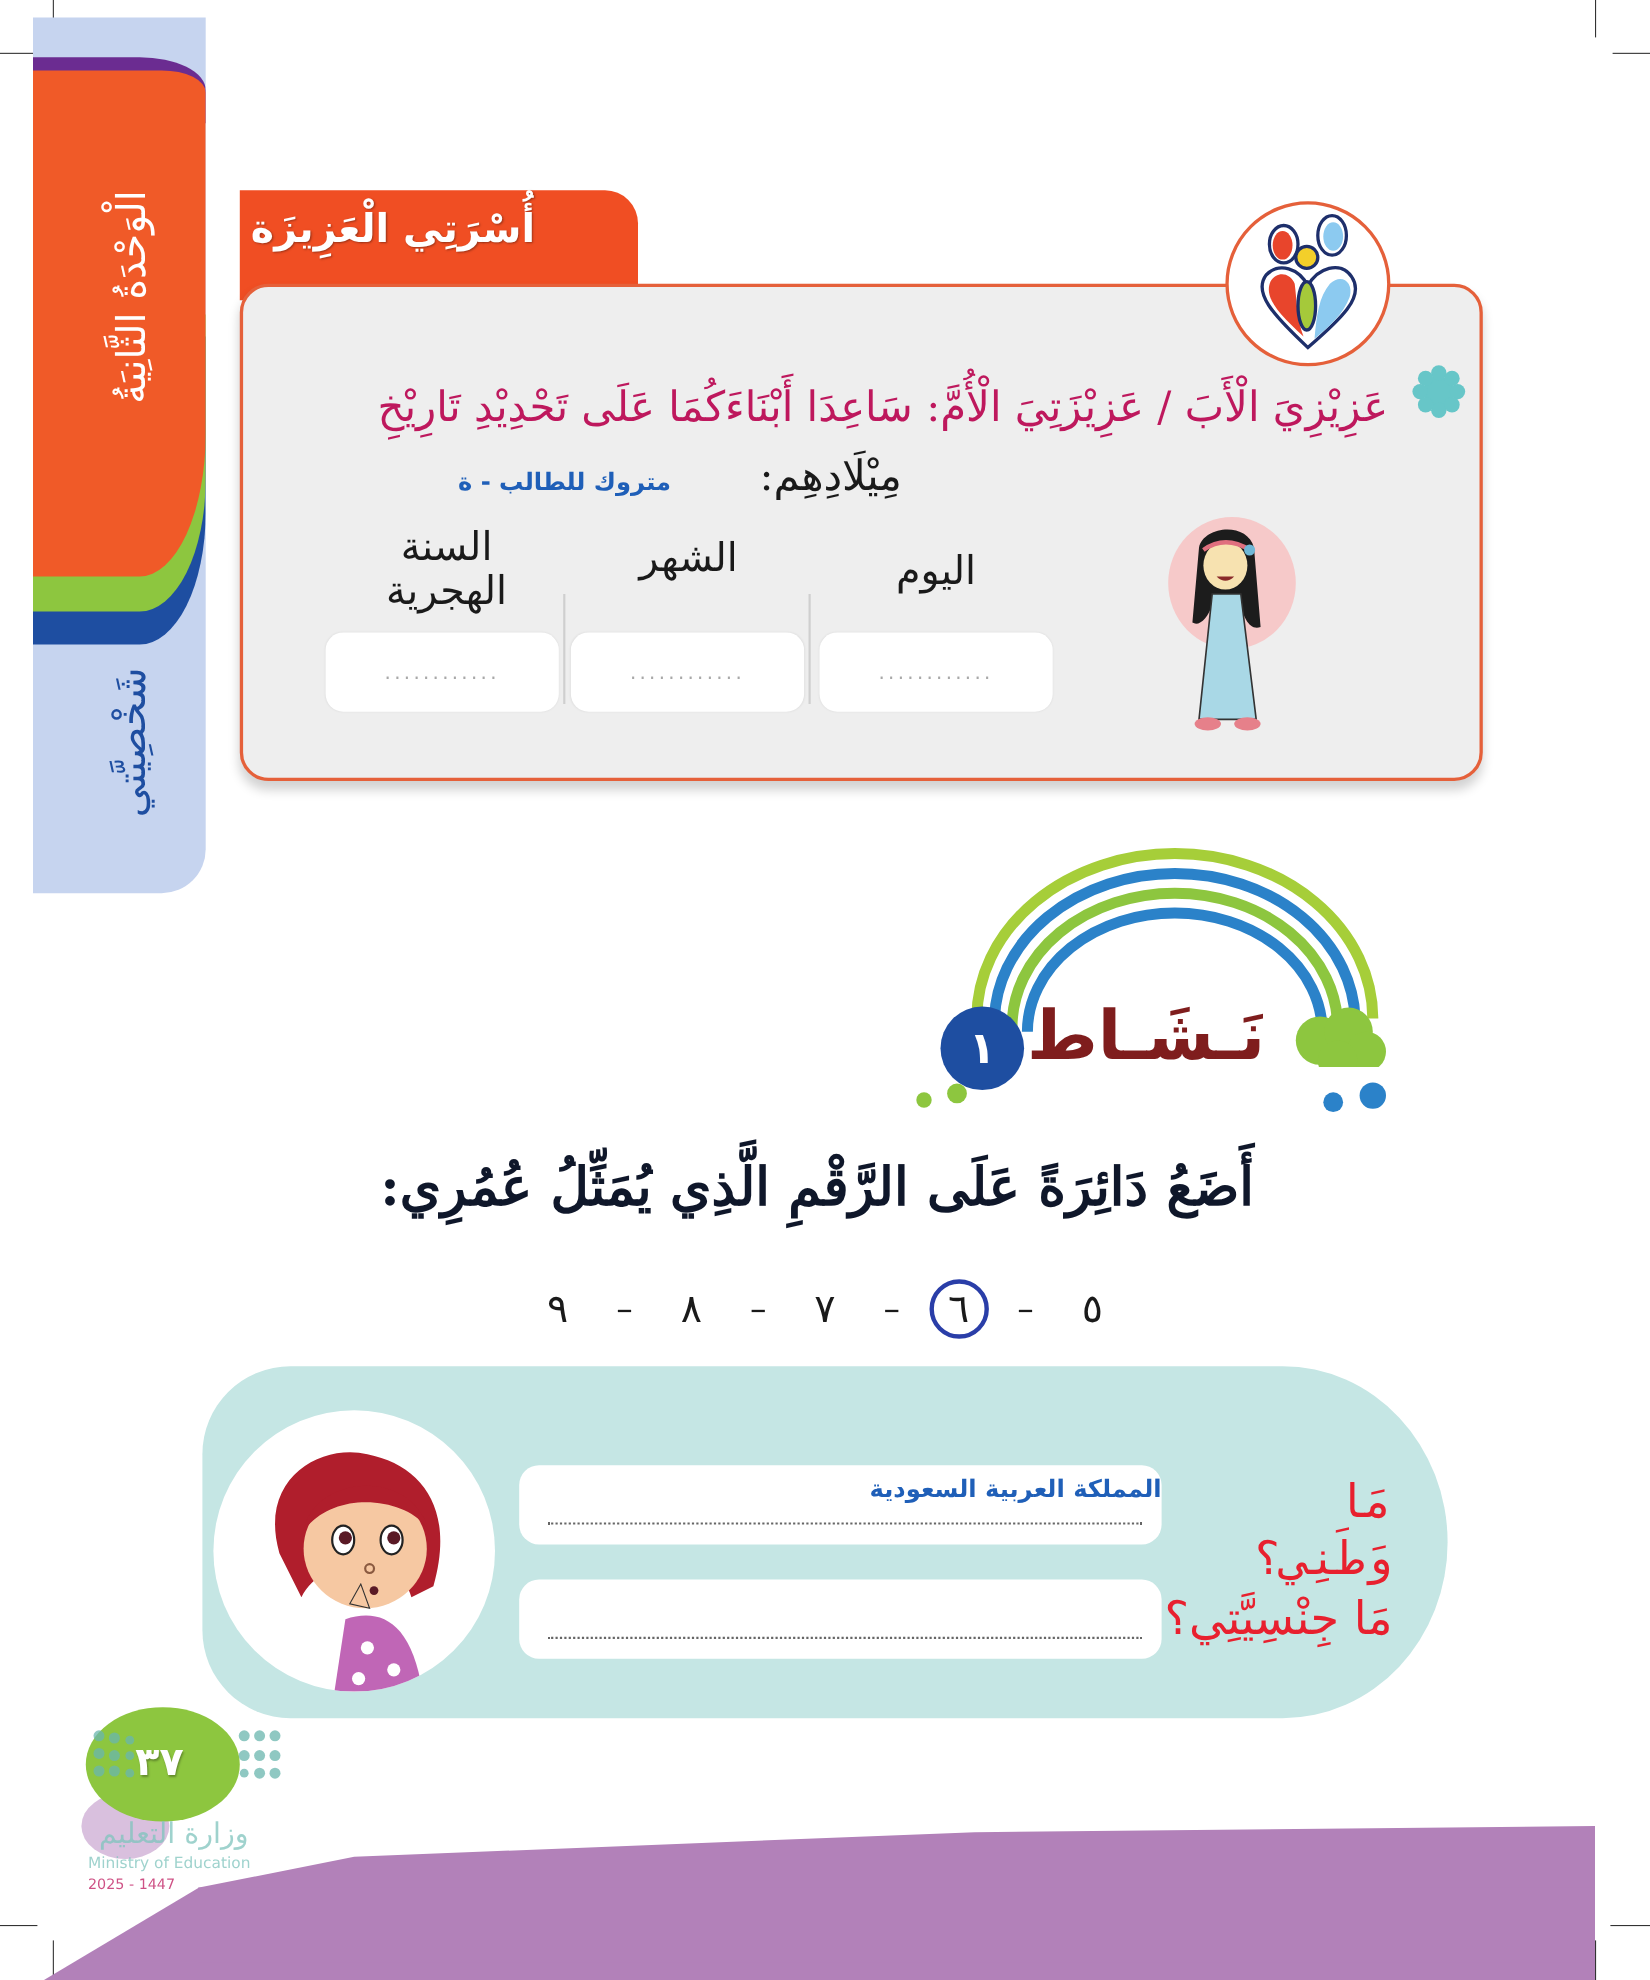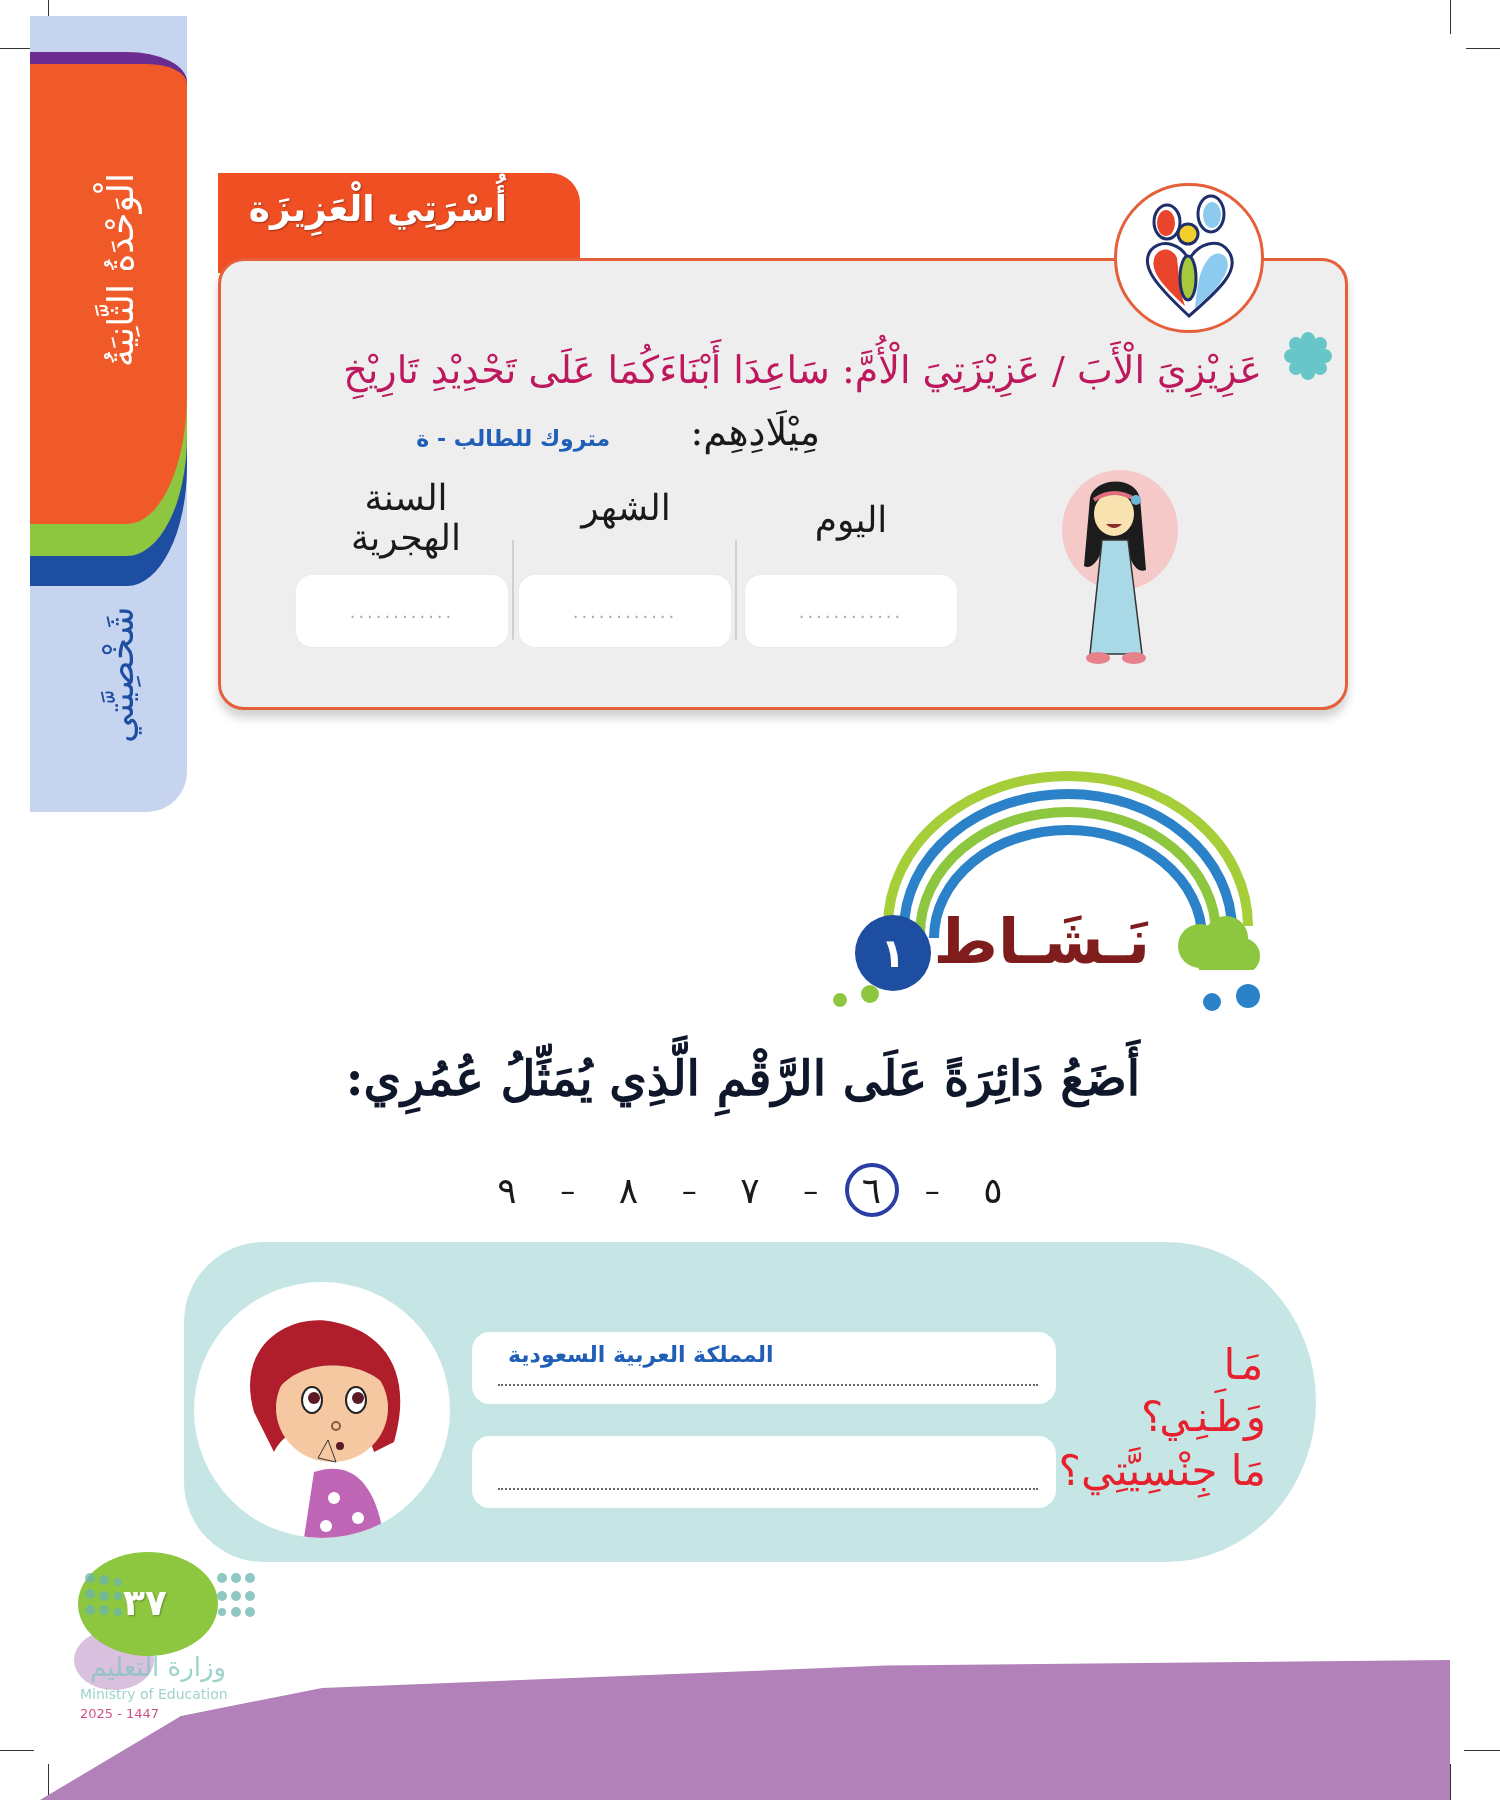--- a/index.html
+++ b/index.html
@@ -16,21 +16,21 @@
   .side-purple { position: absolute; left: 0; top: 36px; width: 157px; height: 60px; background: #6b2c91; border-radius: 0 60px 0 0 / 0 30px 0 0; }
   .side-green { position: absolute; left: 0; top: 270px; width: 157px; height: 270px; background: #8dc63f; border-radius: 0 0 60px 0 / 0 0 120px 0; }
   .side-blue { position: absolute; left: 0; top: 290px; width: 157px; height: 280px; background: #1e4ea1; border-radius: 0 0 60px 0 / 0 0 120px 0; }
   .side-orange2 { position: absolute; left: 0; top: 48px; width: 157px; height: 460px; background: #f05a28; border-radius: 0 40px 60px 0 / 0 20px 130px 0; }
   .side-label { position: absolute; writing-mode: vertical-rl; transform: rotate(180deg); font-family: "DejaVu Sans", sans-serif; }
   .unit-label { left: 100px; top: 150px; height: 240px; color: #ffffff; font-size: 36px; text-align: center; direction: rtl; }
   .topic-label { left: 100px; top: 600px; height: 150px; color: #1e4ea1; font-size: 36px; text-align: center; direction: rtl; }
 
   
   .section-tab { left: 218px; top: 173px; width: 362px; height: 100px; background: #f04e23; border-radius: 0 30px 0 0; }
-  .section-title { left: 228px; top: 188px; width: 300px; text-align: center; color: #fff; font-size: 36px; font-weight: bold; direction: rtl; text-shadow: 1px 1px 2px rgba(0,0,0,0.35); }
+  .section-title { left: 228px; top: 188px; width: 300px; text-align: left; color: #fff; font-size: 36px; font-weight: bold; direction: rtl; text-shadow: 1px 1px 2px rgba(0,0,0,0.35); }
 
   
   .info-card { left: 218px; top: 258px; width: 1130px; height: 452px; background: #eeeeee; border: 3px solid #e5603a; border-radius: 26px; box-shadow: 0 8px 10px rgba(0,0,0,0.18); }
 
   
   .logo-circle { left: 1114px; top: 183px; width: 150px; height: 150px; background: #fff; border: 3px solid #e5603a; border-radius: 50%; }
 
   .star-flower { left: 1282px; top: 330px; width: 52px; height: 52px; }
 
   .instruction { left: 300px; top: 330px; width: 962px; text-align: right; direction: rtl; color: #be185d; font-family: "DejaVu Serif", serif; font-size: 38px; line-height: 80px; }
@@ -53,21 +53,21 @@
 
   .numbers { left: 480px; top: 1160px; width: 540px; height: 60px; display: flex; flex-direction: row-reverse; align-items: center; justify-content: space-between; font-family: "DejaVu Sans", sans-serif; font-size: 36px; color: #1a1a1a; }
   .num { width: 54px; height: 54px; display: flex; align-items: center; justify-content: center; }
   .num.circled { border: 4px solid #2a3ea8; border-radius: 50%; }
   .dash { font-size: 30px; }
 
   
   .nat-panel { left: 184px; top: 1242px; width: 1132px; height: 320px; background: #c5e6e4; border-radius: 80px 150px 150px 80px / 80px 160px 160px 80px; }
   .avatar-circle { left: 194px; top: 1282px; width: 256px; height: 256px; background: #ffffff; border-radius: 50%; overflow: hidden; }
   .answer-box { width: 584px; height: 72px; background: #ffffff; border-radius: 18px; position: absolute; }
-  .answer-text { position: absolute; top: 10px; left: 0; right: 0; text-align: left; color: #1f5fb8; font-size: 22px; font-weight: bold; direction: rtl; padding-left: 36px; }
+  .answer-text { position: absolute; top: 10px; left: 0; right: 0; text-align: right; color: #1f5fb8; font-size: 22px; font-weight: bold; direction: rtl; padding-left: 36px; }
   .answer-line { position: absolute; left: 26px; right: 18px; top: 52px; border-bottom: 2px dotted #666; }
   .q-label { text-align: right; direction: rtl; color: #e8202e; font-family: "DejaVu Serif", serif; font-size: 42px; }
 
   
   .footer-purple { left: 40px; top: 1660px; width: 1410px; height: 140px; background: #b281b9; }
   .page-bubble { left: 78px; top: 1552px; width: 140px; height: 104px; background: #8dc63f; border-radius: 50%; }
   .page-bubble-tail { left: 74px; top: 1630px; width: 80px; height: 60px; background: #d9c0de; border-radius: 50%; }
   .page-number { left: 100px; top: 1582px; width: 90px; text-align: center; color: #fff; font-size: 36px; font-weight: bold; text-shadow: 1px 1px 2px rgba(0,0,0,0.3); }
   .moe-ar { left: 90px; top: 1652px; color: #7fc4bd; opacity: 0.75; font-size: 26px; direction: rtl; }
   .moe-en { left: 80px; top: 1686px; color: #7fc4bd; opacity: 0.75; font-size: 14px; }

